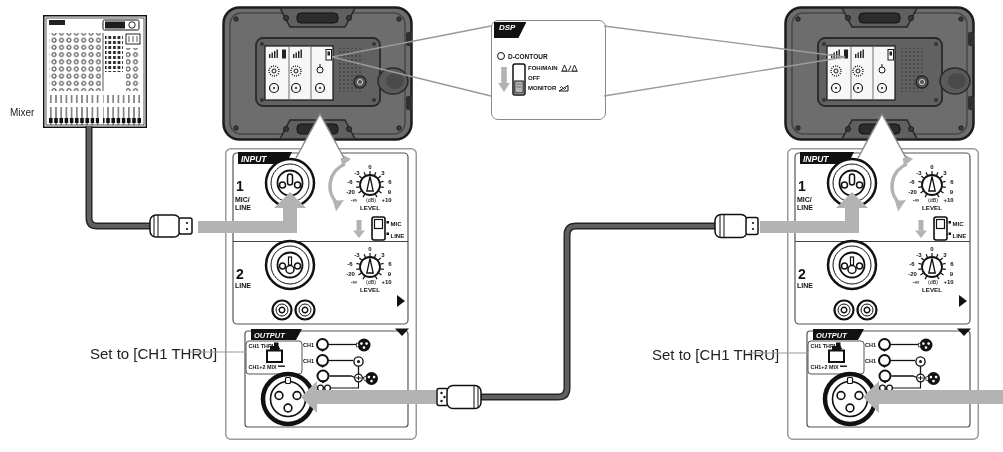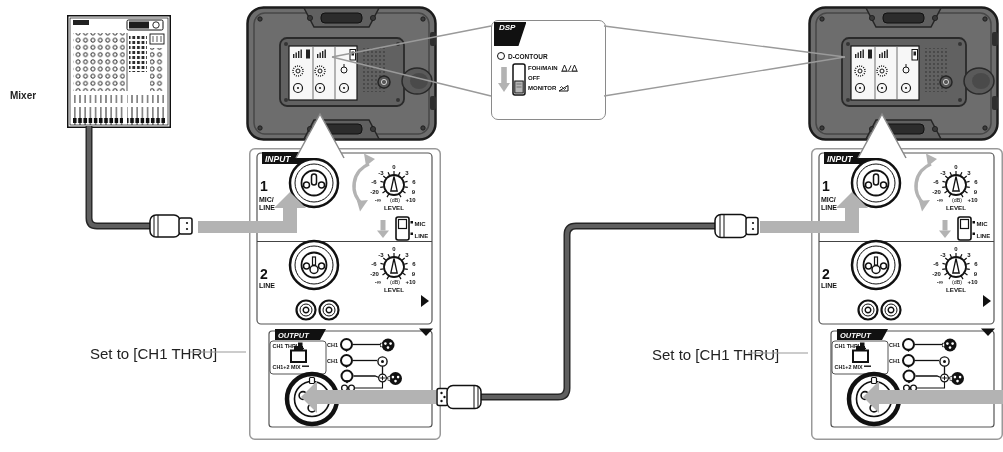--- a/index.html
+++ b/index.html
@@ -9,27 +9,27 @@
   svg text{font-family:"Liberation Sans",sans-serif;fill:#111;}
   svg text.wt{fill:#fff;}
   .b{font-weight:bold;} .i{font-style:italic;}
   .plain-label{position:absolute;font-size:10px;color:#222;}
   .setto{position:absolute;font-size:15px;color:#222;white-space:nowrap;}
   
   .dsp-box{position:absolute;left:491px;top:20px;width:113px;height:98px;background:#fff;
            border:1.5px solid #8a8a8a;border-radius:7px;z-index:12;}
   .dsp-tab{position:absolute;left:2px;top:1px;height:12px;background:#111;color:#fff;
            font-weight:bold;font-style:italic;font-size:8px;line-height:12px;
-           padding:0 11px 12px 5px;clip-path:polygon(0 0,100% 0,calc(100% - 8px) 100%,0 100%);}
+           padding:0 11px 4px 5px;clip-path:polygon(0 0,100% 0,calc(100% - 8px) 100%,0 100%);}
   .dsp-row{position:absolute;left:5px;top:31px;display:flex;align-items:center;gap:3px;
            font-size:6.5px;font-weight:bold;}
   .led{width:6px;height:6px;border:1.6px solid #111;border-radius:50%;background:#fff;}
   .dsp-labels{position:absolute;left:36px;top:42px;font-size:6px;font-weight:bold;}
   .dsp-labels .row{height:10px;display:flex;align-items:center;gap:2px;white-space:nowrap;}
-  .slot{position:absolute;margin-left:24px;}
+  .slot{position:absolute;}
   .z5{z-index:5;} .z10{z-index:10;}
   #overlay{position:absolute;left:0;top:0;z-index:30;pointer-events:none;}
 </style>
 </head>
 <body>
 
 <div id="stage">
 
   <div class="slot z5" style="left:43px;top:15px;">
     <svg width="104" height="113" viewBox="0 0 104 113">
@@ -56,21 +56,21 @@
       <rect x="62" y="19" width="18" height="38" fill="url(#mxb)"></rect>
       <rect x="83" y="19" width="14" height="10" fill="#fff" stroke="#111" stroke-width="0.9"></rect>
       <line x1="86" y1="21" x2="86" y2="27" stroke="#111" stroke-width="0.7"></line>
       <line x1="90" y1="21" x2="90" y2="27" stroke="#111" stroke-width="0.7"></line>
       <line x1="94" y1="21" x2="94" y2="27" stroke="#111" stroke-width="0.7"></line>
       <rect x="83" y="33" width="14" height="43" fill="url(#mxk)"></rect>
       <rect x="6" y="80" width="50" height="30" fill="url(#fd)"></rect>
       <rect x="60" y="80" width="38" height="30" fill="url(#fd)"></rect>
     </svg>
   </div>
-  <div class="plain-label" style="left:10px;top:90px;font-weight:bold;">Mixer</div>
+  <div class="plain-label" style="left:10px;top:107px;">Mixer</div>
 
   <div class="slot z5" style="left:222px;top:6px;">
   <svg width="191" height="135" viewBox="0 0 191 135">
     <defs>
       <pattern id="grl" width="4" height="4" patternUnits="userSpaceOnUse">
         <circle cx="2" cy="2" r="0.9" fill="#3e3e3e"></circle>
       </pattern>
     </defs>
     <rect x="1.5" y="1.5" width="188" height="132" rx="16" fill="#6d6d6d" stroke="#1c1c1c" stroke-width="2.5"></rect>
     <rect x="8" y="7" width="175" height="121" rx="11" fill="none" stroke="#474747" stroke-width="1.5"></rect>

